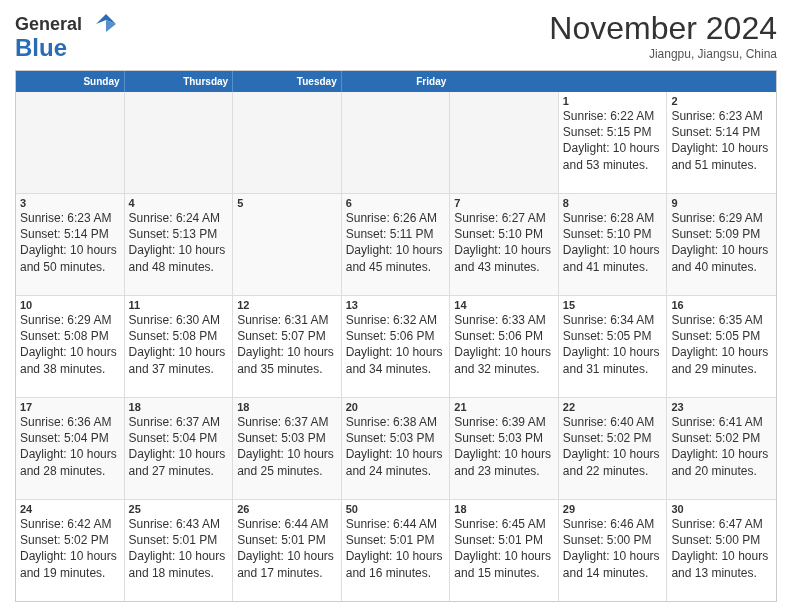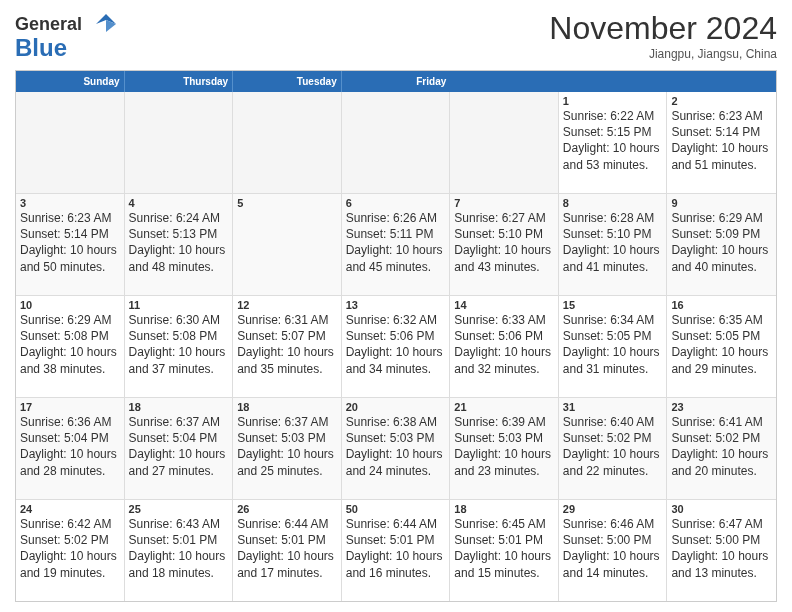--- a/index.html
+++ b/index.html
@@ -221,21 +221,21 @@
           </div>
           <div class="cal-cell alt">
             <span class="day-num">20</span>
             <div class="cell-text">Sunrise: 6:38 AM<br>Sunset: 5:03 PM<br>Daylight: 10 hours and 24 minutes.</div>
           </div>
           <div class="cal-cell alt">
             <span class="day-num">21</span>
             <div class="cell-text">Sunrise: 6:39 AM<br>Sunset: 5:03 PM<br>Daylight: 10 hours and 23 minutes.</div>
           </div>
           <div class="cal-cell alt">
-            <span class="day-num">31</span>
+            <span class="day-num">22</span>
             <div class="cell-text">Sunrise: 6:40 AM<br>Sunset: 5:02 PM<br>Daylight: 10 hours and 22 minutes.</div>
           </div>
           <div class="cal-cell alt">
             <span class="day-num">23</span>
             <div class="cell-text">Sunrise: 6:41 AM<br>Sunset: 5:02 PM<br>Daylight: 10 hours and 20 minutes.</div>
           </div>
         </div>
         <div class="cal-row">
           <div class="cal-cell">
             <span class="day-num">24</span>

